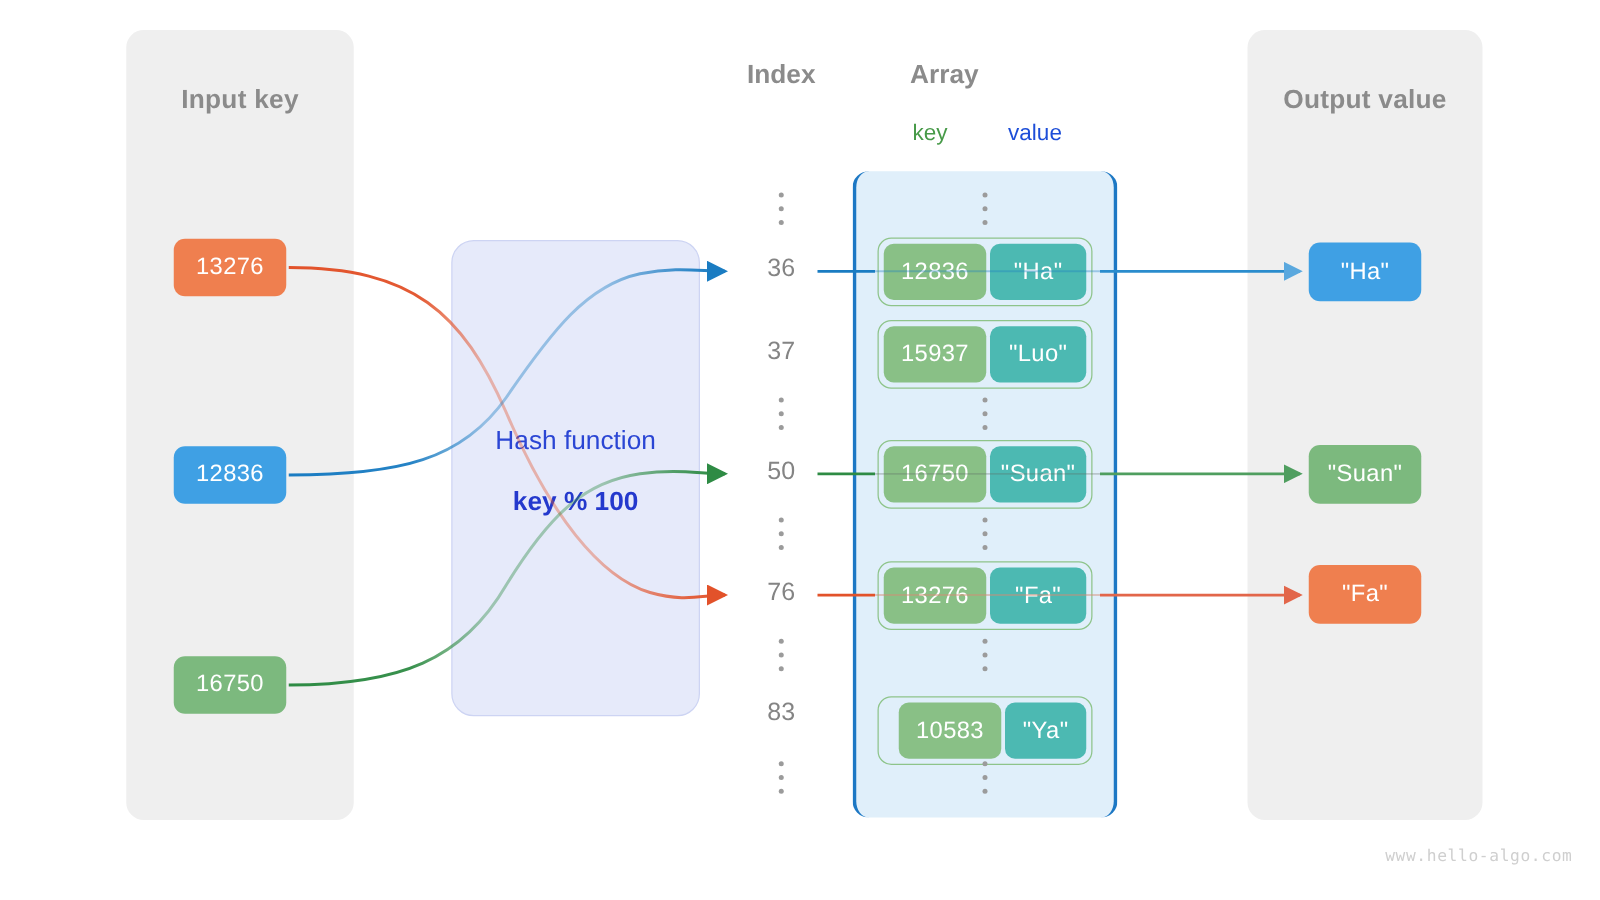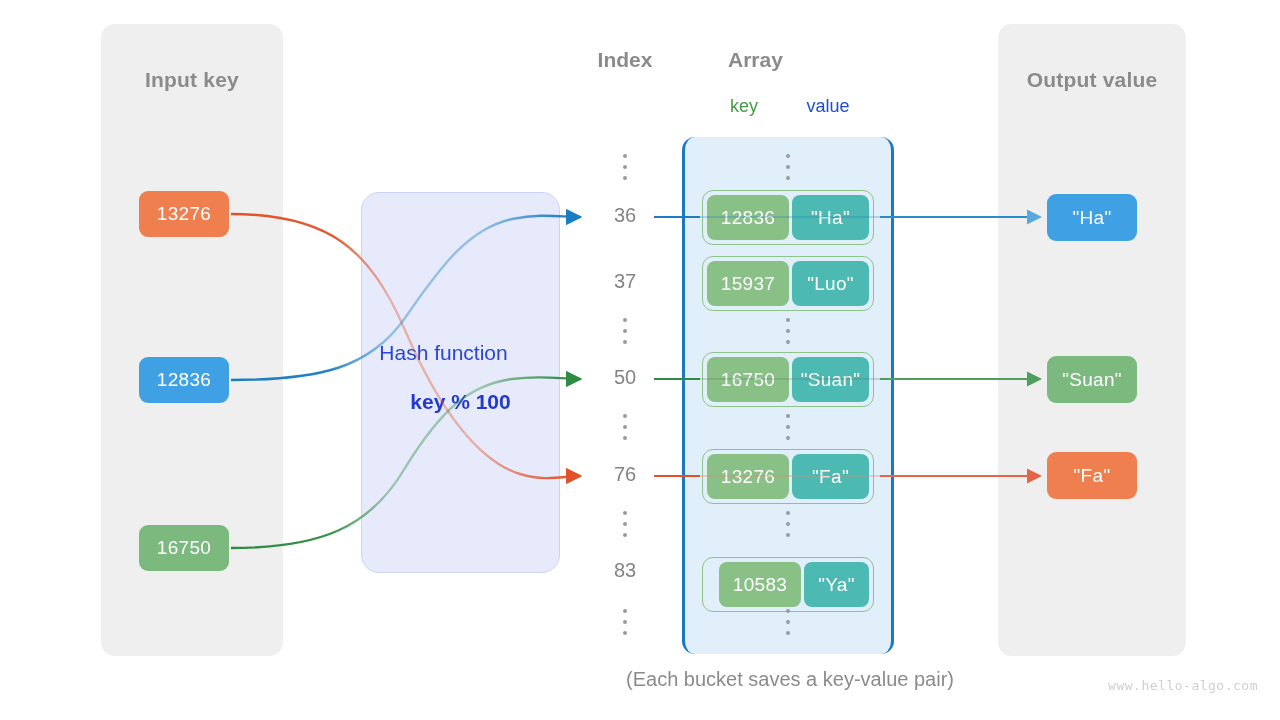--- a/index.html
+++ b/index.html
@@ -69,21 +69,21 @@
     position: absolute;
     left: 361px; top: 192px;
     width: 199px; height: 381px;
     background: #e6eafa;
     border: 1px solid #cdd4f3;
     border-radius: 18px;
     box-sizing: border-box;
   }
   #hash-label {
     position: absolute;
-    left: 344px; top: 341px;
+    left: 361px; top: 341px;
     width: 199px;
     text-align: center;
     color: #2b46d4;
     font-size: 21px;
     white-space: nowrap;
   }
   #hash-expr {
     position: absolute;
     left: 361px; top: 390px;
     width: 199px;
@@ -386,16 +386,15 @@
 
     <line x1="654" y1="476" x2="700" y2="476" stroke="#e2522a" stroke-width="2.2"></line>
     <line x1="700" y1="476" x2="880" y2="476" stroke="#d98a73" stroke-width="1.5" opacity="0.45"></line>
     <line x1="880" y1="476" x2="1040" y2="476" stroke="#e2664a" stroke-width="2.2" marker-end="url(#ah2-orange)"></line>
   </svg>
 
   <div class="chip blue" id="out-0">"Ha"</div>
   <div class="chip green" id="out-1">"Suan"</div>
   <div class="chip orange" id="out-2">"Fa"</div>
 
-  <div id="caption">(Each bucket saves a key-value pair)</div>
   <div id="watermark">www.hello-algo.com</div>
 
 </div>
 
 </body></html>

